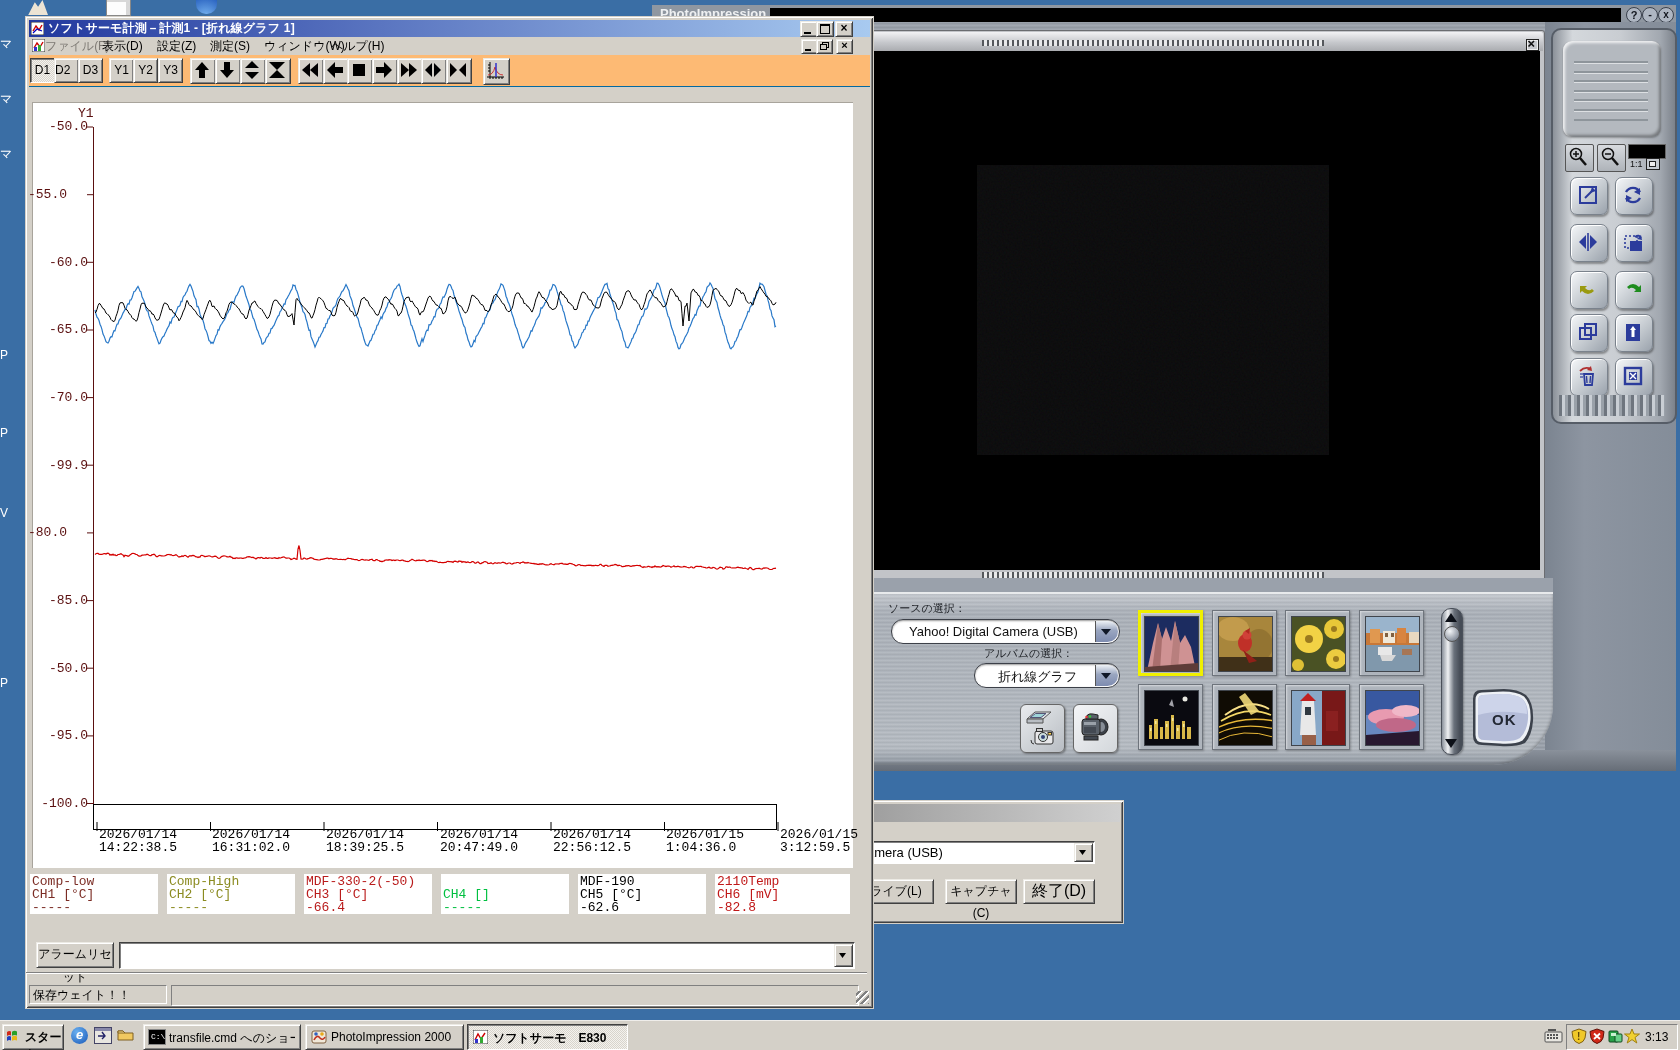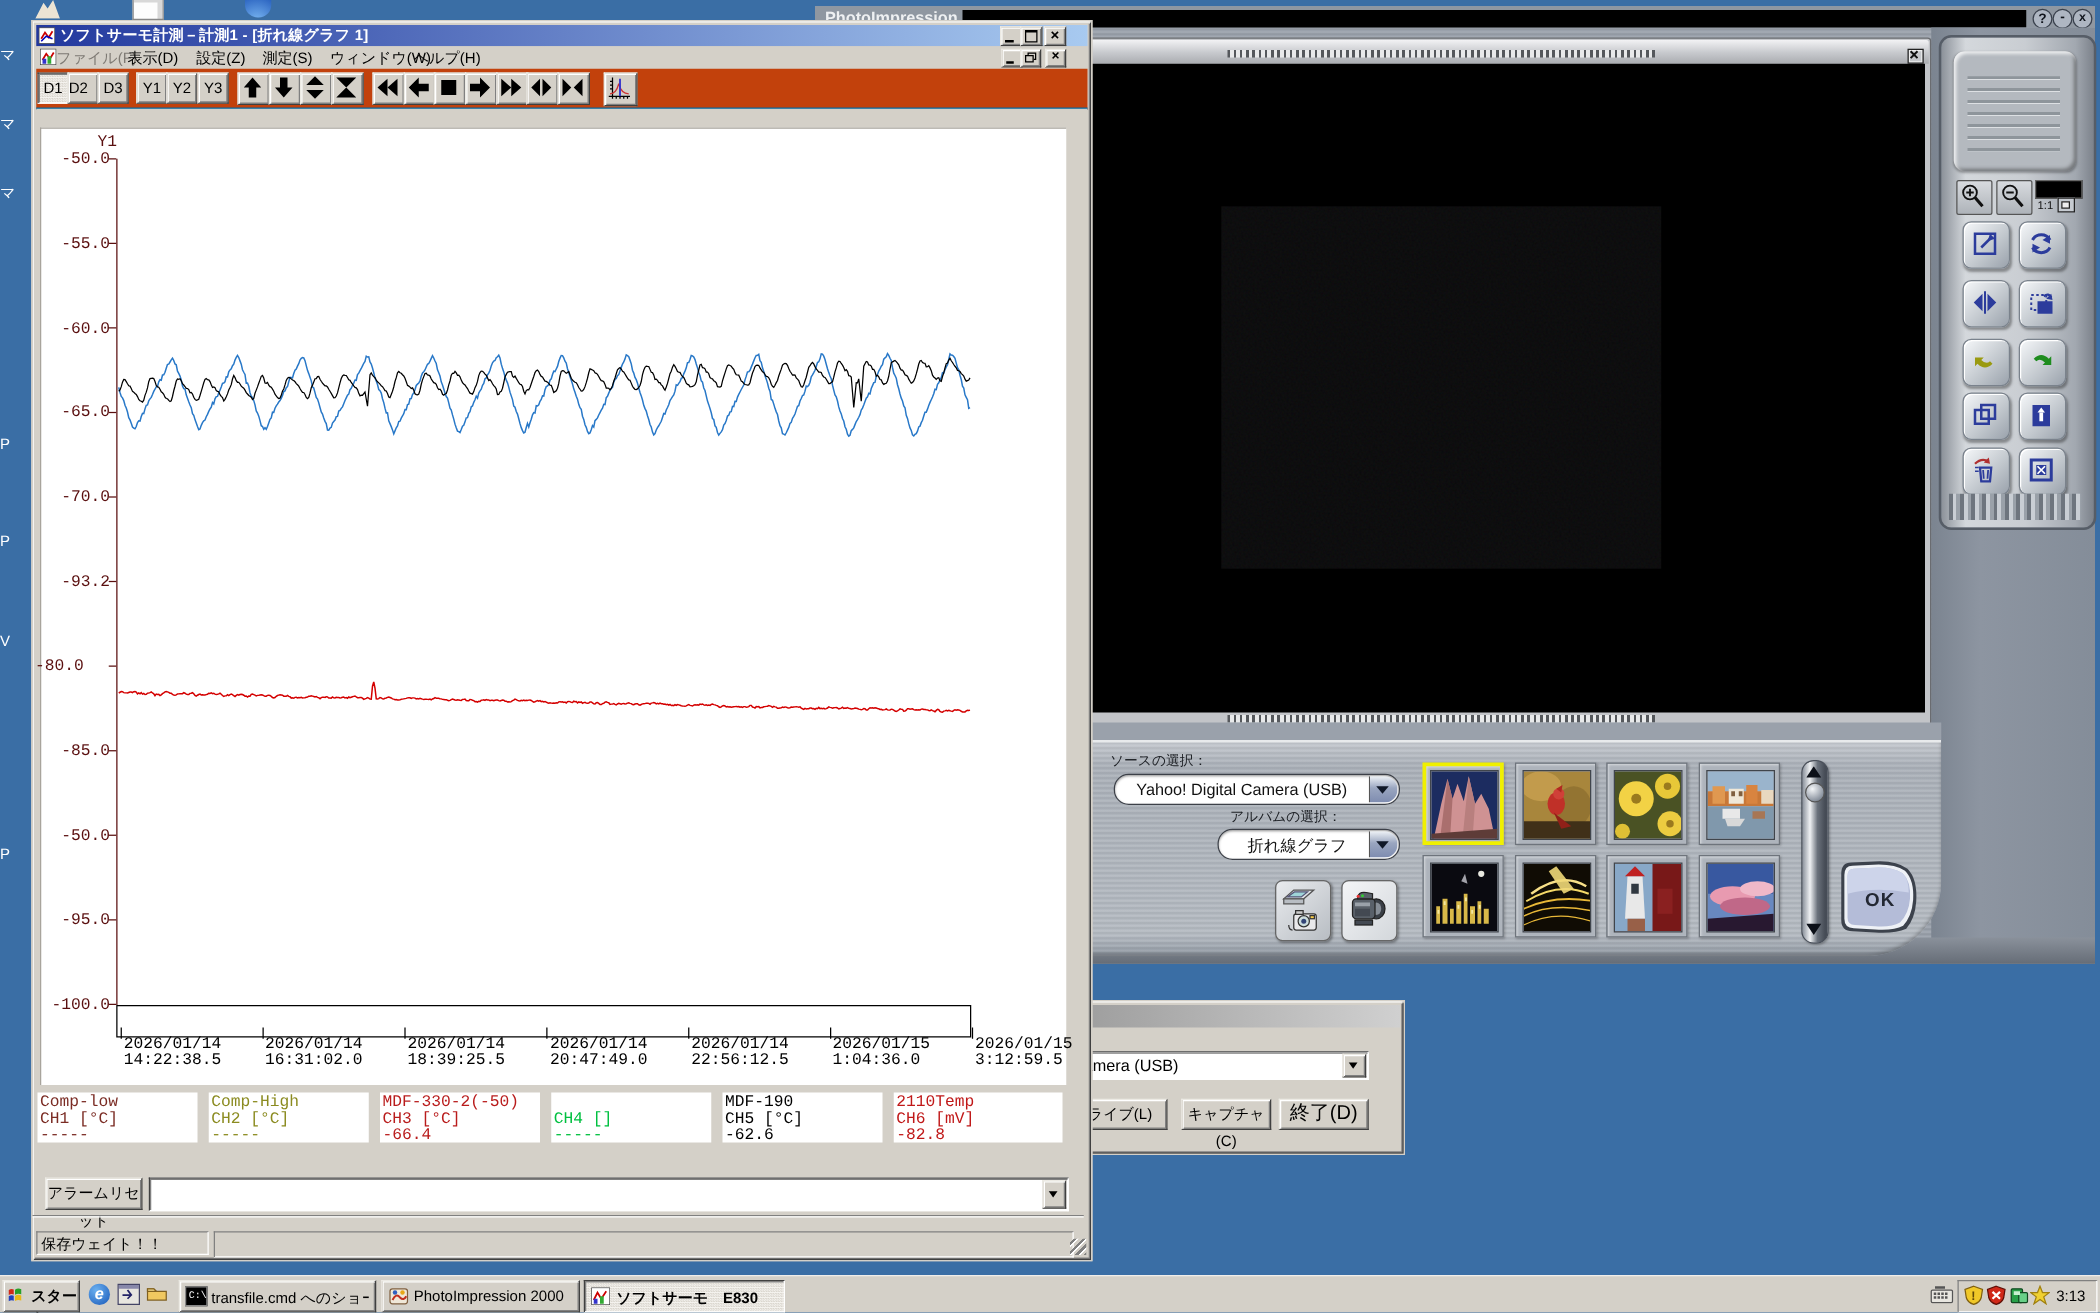--- a/index.html
+++ b/index.html
@@ -353,21 +353,21 @@
   <div class="abs btn" style="right:52px;top:2px;width:15px;height:13px">
         <div class="abs" style="left:3px;bottom:2px;width:6px;height:2px;background:#000"></div>
       </div>
   <div class="abs btn" style="right:37px;top:2px;width:15px;height:13px">
         <div class="abs" style="left:5px;top:2px;width:5px;height:4px;border:1px solid #000"></div>
         <div class="abs" style="left:3px;top:4px;width:5px;height:4px;border:1px solid #000;background:#d4d0c8"></div>
       </div>
   <div class="abs btn" style="right:17px;top:2px;width:15px;height:13px;font-size:11px;font-weight:bold;text-align:center;line-height:11px">×</div>
  </div>
 
- <div class="abs" style="left:3px;top:38px;right:3px;height:31px;background:#c2410c;border-bottom:2px solid #0369a1">
+ <div class="abs" style="left:3px;top:38px;right:3px;height:31px;background:#fdba74;border-bottom:2px solid #0369a1">
   <div class="abs btnp" style="left:1px;top:3px;width:23px;height:23px;background:#f4f2ee;background-image:conic-gradient(#d8d4cc 90deg,transparent 90deg 180deg,#d8d4cc 180deg 270deg,transparent 270deg);background-size:2px 2px;font-size:12px;text-align:center;line-height:22px">D1</div>
   <div class="abs btn" style="left:25px;top:3px;width:23px;height:23px;font-size:12px;text-align:left;line-height:22px">D2</div>
   <div class="abs btn" style="left:49px;top:3px;width:23px;height:23px;font-size:12px;text-align:center;line-height:22px">D3</div>
   <div class="abs btn" style="left:80px;top:3px;width:23px;height:23px;font-size:12px;text-align:center;line-height:22px">Y1</div>
   <div class="abs btn" style="left:104px;top:3px;width:23px;height:23px;font-size:12px;text-align:center;line-height:22px">Y2</div>
   <div class="abs btn" style="left:129px;top:3px;width:23px;height:23px;font-size:12px;text-align:center;line-height:22px">Y3</div>
   <div class="abs btn" style="left:161px;top:3px;width:24px;height:24px">
         <svg style="display:block" width="22" height="22">
           <path d="M11 3 L18 11 L14 11 L14 19 L8 19 L8 11 L4 11 Z" fill="#000"></path>
         </svg>
@@ -477,25 +477,25 @@
         <line x1="551" y1="822" x2="551" y2="831"></line>
         <line x1="664.5" y1="822" x2="664.5" y2="831"></line>
         <line x1="778" y1="822" x2="778" y2="831"></line>
   </g>
   <polyline points="95,309.9 96,314.0 97,317.1 98,318.3 99,320.5 100,324.2 101,326.4 102,329.6 103,334.1 104,335.9 105,338.6 106,341.6 107,342.5 108,343.0 109,341.2 110,338.1 111,336.7 112,336.9 113,333.2 114,330.7 115,330.9 116,327.1 117,324.2 118,323.9 119,320.6 120,319.1 121,317.9 122,315.6 123,313.1 124,311.4 125,309.5 126,309.2 127,305.5 128,303.8 129,304.2 130,300.0 131,299.9 132,297.8 133,294.6 134,291.5 135,291.3 136,289.6 137,287.9 138,286.5 139,288.4 140,291.2 141,291.8 142,296.9 143,298.7 144,300.9 145,304.0 146,308.9 147,310.9 148,311.3 149,315.9 150,318.6 151,321.4 152,324.0 153,326.1 154,331.0 155,332.3 156,335.7 157,338.4 158,341.2 159,343.8 160,343.2 161,340.3 162,338.1 163,336.7 164,336.0 165,333.4 166,331.5 167,329.1 168,327.2 169,325.7 170,322.0 171,323.1 172,319.0 173,317.3 174,317.1 175,314.2 176,312.1 177,309.6 178,306.7 179,306.4 180,305.4 181,301.5 182,301.6 183,297.4 184,295.9 185,295.0 186,292.6 187,291.3 188,288.1 189,285.9 190,284.4 191,286.0 192,288.7 193,291.3 194,295.8 195,297.8 196,299.6 197,306.5 198,306.4 199,309.0 200,314.2 201,317.0 202,317.9 203,320.5 204,323.9 205,328.7 206,330.4 207,332.9 208,336.5 209,340.6 210,341.2 211,343.4 212,342.2 213,343.4 214,341.2 215,338.4 216,335.5 217,334.3 218,329.8 219,330.0 220,326.6 221,324.7 222,323.3 223,321.6 224,320.5 225,318.7 226,316.3 227,313.3 228,312.7 229,310.1 230,309.3 231,305.4 232,301.8 233,301.9 234,302.3 235,298.8 236,296.2 237,295.2 238,292.9 239,290.9 240,288.0 241,286.6 242,286.0 243,286.3 244,288.5 245,292.5 246,296.3 247,298.9 248,301.8 249,304.7 250,309.6 251,310.4 252,314.1 253,317.9 254,319.2 255,322.3 256,326.0 257,329.6 258,331.3 259,334.4 260,337.1 261,338.9 262,344.0 263,344.1 264,342.5 265,341.9 266,338.5 267,337.2 268,336.1 269,333.3 270,333.1 271,328.8 272,328.4 273,326.7 274,325.5 275,323.0 276,320.4 277,318.3 278,316.2 279,315.3 280,311.7 281,310.7 282,308.2 283,306.5 284,304.0 285,304.2 286,299.7 287,298.5 288,296.5 289,294.8 290,292.7 291,290.6 292,289.1 293,284.9 294,285.6 295,285.5 296,289.5 297,291.2 298,294.4 299,298.2 300,302.5 301,304.8 302,307.6 303,311.6 304,312.5 305,314.5 306,319.0 307,322.1 308,326.5 309,330.3 310,330.2 311,336.7 312,338.9 313,341.3 314,343.9 315,347.1 316,344.7 317,342.2 318,340.7 319,337.3 320,337.0 321,334.5 322,332.8 323,330.9 324,327.6 325,327.7 326,323.6 327,323.3 328,319.0 329,318.8 330,315.7 331,314.4 332,311.8 333,308.4 334,307.3 335,306.4 336,304.8 337,300.9 338,298.3 339,297.4 340,296.0 341,293.6 342,291.4 343,290.8 344,288.9 345,286.7 346,284.5 347,286.4 348,288.8 349,290.8 350,295.9 351,298.2 352,300.8 353,305.5 354,308.0 355,311.2 356,314.5 357,317.2 358,318.4 359,322.3 360,326.6 361,328.1 362,331.9 363,335.3 364,339.3 365,342.2 366,344.9 367,345.3 368,346.0 369,343.6 370,341.0 371,340.3 372,337.5 373,334.3 374,334.1 375,330.7 376,329.4 377,325.4 378,324.8 379,321.9 380,319.8 381,316.9 382,318.5 383,314.4 384,312.7 385,311.4 386,308.3 387,306.8 388,303.0 389,302.4 390,299.8 391,298.5 392,296.2 393,292.7 394,290.2 395,288.9 396,288.4 397,286.1 398,285.4 399,284.2 400,286.4 401,291.3 402,294.7 403,297.5 404,301.5 405,304.1 406,306.3 407,309.7 408,313.7 409,316.7 410,319.7 411,324.9 412,325.8 413,329.2 414,331.3 415,335.0 416,338.9 417,342.1 418,344.5 419,346.4 420,345.8 421,342.0 422,338.7 423,341.6 424,338.2 425,335.4 426,331.8 427,330.1 428,330.4 429,324.6 430,324.8 431,323.8 432,321.0 433,319.5 434,316.6 435,316.8 436,311.7 437,309.3 438,308.7 439,307.6 440,304.2 441,303.1 442,299.6 443,296.9 444,297.2 445,295.2 446,293.1 447,289.2 448,286.5 449,284.4 450,284.5 451,286.3 452,289.0 453,290.4 454,295.0 455,298.0 456,301.2 457,304.2 458,307.2 459,311.1 460,313.8 461,317.0 462,319.4 463,323.5 464,326.2 465,327.5 466,333.0 467,335.5 468,339.8 469,341.9 470,345.2 471,346.9 472,346.3 473,343.8 474,340.5 475,341.7 476,336.5 477,335.5 478,334.3 479,332.0 480,330.1 481,328.1 482,326.5 483,323.5 484,323.7 485,318.1 486,317.1 487,314.5 488,312.2 489,310.8 490,309.8 491,305.7 492,303.6 493,302.8 494,300.5 495,299.7 496,296.7 497,293.9 498,291.2 499,289.6 500,287.1 501,283.9 502,284.5 503,285.3 504,288.1 505,291.1 506,296.2 507,298.5 508,301.9 509,303.7 510,306.5 511,310.4 512,314.0 513,316.7 514,320.0 515,324.3 516,326.9 517,328.9 518,332.6 519,335.6 520,339.6 521,341.6 522,345.7 523,347.9 524,346.9 525,344.0 526,342.1 527,340.6 528,338.8 529,337.0 530,334.0 531,330.8 532,331.2 533,328.0 534,326.0 535,323.8 536,320.4 537,318.9 538,317.3 539,315.9 540,312.9 541,307.9 542,308.3 543,306.7 544,305.4 545,302.7 546,302.2 547,299.1 548,296.9 549,294.3 550,290.1 551,290.0 552,287.6 553,284.4 554,284.7 555,285.6 556,287.7 557,291.2 558,294.3 559,298.0 560,300.6 561,304.7 562,305.7 563,310.4 564,312.4 565,316.7 566,320.9 567,323.7 568,326.8 569,330.2 570,334.8 571,335.6 572,340.7 573,341.8 574,346.0 575,348.0 576,346.7 577,345.5 578,343.8 579,340.0 580,338.8 581,336.4 582,332.8 583,332.2 584,329.5 585,329.3 586,325.1 587,325.3 588,321.1 589,321.2 590,317.7 591,315.5 592,313.6 593,311.6 594,309.8 595,308.0 596,303.9 597,300.9 598,297.5 599,297.4 600,296.2 601,293.7 602,291.3 603,288.7 604,286.2 605,284.4 606,284.2 607,283.4 608,288.5 609,289.8 610,294.3 611,297.1 612,300.6 613,303.3 614,306.5 615,310.6 616,313.1 617,319.6 618,320.2 619,323.3 620,326.7 621,329.5 622,331.6 623,336.8 624,340.6 625,342.3 626,347.0 627,347.3 628,348.0 629,346.2 630,344.1 631,341.9 632,338.7 633,337.9 634,334.6 635,333.1 636,331.2 637,328.1 638,325.0 639,324.6 640,320.8 641,318.8 642,316.4 643,316.0 644,312.9 645,308.8 646,309.3 647,308.3 648,305.8 649,301.5 650,299.9 651,298.1 652,296.2 653,293.2 654,290.0 655,289.4 656,287.1 657,283.1 658,283.3 659,284.9 660,287.6 661,291.4 662,295.0 663,298.1 664,300.8 665,303.0 666,308.1 667,312.1 668,316.0 669,317.5 670,320.8 671,325.5 672,328.8 673,331.1 674,334.8 675,336.8 676,341.4 677,343.4 678,347.4 679,348.9 680,348.2 681,344.5 682,343.5 683,342.3 684,339.7 685,337.2 686,335.7 687,333.8 688,331.7 689,328.0 690,326.5 691,324.0 692,321.2 693,318.5 694,317.5 695,314.6 696,315.1 697,310.8 698,308.5 699,306.1 700,305.9 701,301.1 702,299.6 703,296.8 704,295.2 705,293.0 706,291.8 707,287.3 708,286.3 709,285.5 710,282.9 711,284.3 712,286.6 713,288.4 714,294.0 715,298.5 716,300.4 717,302.5 718,307.8 719,311.0 720,315.2 721,318.5 722,320.8 723,324.8 724,326.2 725,332.2 726,334.7 727,338.9 728,342.3 729,344.4 730,347.9 731,348.8 732,347.4 733,346.9 734,344.9 735,341.5 736,340.9 737,338.1 738,336.2 739,332.8 740,329.7 741,329.7 742,327.3 743,324.4 744,321.9 745,319.8 746,317.6 747,315.0 748,311.4 749,311.7 750,307.4 751,306.2 752,303.9 753,302.2 754,298.2 755,298.5 756,295.7 757,293.6 758,291.7 759,287.6 760,283.2 761,284.1 762,284.2 763,285.2 764,286.7 765,290.5 766,294.2 767,295.8 768,300.2 769,303.6 770,309.0 771,310.4 772,315.9 773,317.9 774,319.8 775,326.7 776,326.1" stroke="#2878c8" stroke-width="1.2" fill="none"></polyline>
   <polyline points="95,313.0 96,312.0 97,309.3 98,305.7 99,303.6 100,303.7 101,305.3 102,307.0 103,308.6 104,308.9 105,310.8 106,313.1 107,313.7 108,314.8 109,315.5 110,317.3 111,319.6 112,320.6 113,321.0 114,321.7 115,320.1 116,316.3 117,313.7 118,310.3 119,305.4 120,302.9 121,302.7 122,302.6 123,302.9 124,305.2 125,308.3 126,309.5 127,309.8 128,311.4 129,313.5 130,314.2 131,315.4 132,317.7 133,318.8 134,319.0 135,320.3 136,321.2 137,320.6 138,317.2 139,312.6 140,309.0 141,304.8 142,303.1 143,303.4 144,303.0 145,304.6 146,307.0 147,308.0 148,309.2 149,310.7 150,310.8 151,311.7 152,314.2 153,313.9 154,315.2 155,317.8 156,319.5 157,320.3 158,319.9 159,319.4 160,316.4 161,313.1 162,309.7 163,306.2 164,303.5 165,302.8 166,303.7 167,303.9 168,305.3 169,307.8 170,310.0 171,309.5 172,310.1 173,312.5 174,313.1 175,313.4 176,315.8 177,317.1 178,318.1 179,320.8 180,319.5 181,317.4 182,315.1 183,312.0 184,310.0 185,307.7 186,303.2 187,300.4 188,302.1 189,304.5 190,305.8 191,305.8 192,307.2 193,308.9 194,309.8 195,310.5 196,312.1 197,314.1 198,315.2 199,316.4 200,317.0 201,317.8 202,319.6 203,318.7 204,314.6 205,312.1 206,309.5 207,306.6 208,303.9 209,301.1 210,300.3 211,302.4 212,306.4 213,306.6 214,305.9 215,308.2 216,309.3 217,309.8 218,311.3 219,313.0 220,315.3 221,316.8 222,318.1 223,318.8 224,318.5 225,316.3 226,312.8 227,311.2 228,307.9 229,304.3 230,302.6 231,302.0 232,302.3 233,303.1 234,304.0 235,304.4 236,305.4 237,306.9 238,307.8 239,308.9 240,310.8 241,312.6 242,313.9 243,314.0 244,315.6 245,318.0 246,318.9 247,318.0 248,314.5 249,310.2 250,308.1 251,305.6 252,303.0 253,302.9 254,301.3 255,301.1 256,303.4 257,305.0 258,306.5 259,307.6 260,308.6 261,308.6 262,309.6 263,311.4 264,313.0 265,314.7 266,316.5 267,318.3 268,318.2 269,316.8 270,314.3 271,310.3 272,306.3 273,302.8 274,300.7 275,300.0 276,300.3 277,300.4 278,302.0 279,303.9 280,304.3 281,306.0 282,307.3 283,308.7 284,309.9 285,310.3 286,311.6 287,314.7 288,316.7 289,316.1 290,316.2 291,314.9 292,313.6 293,319.3 294,325.0 295,312.3 296,299.7 297,298.4 298,300.2 299,301.3 300,302.2 301,304.0 302,305.4 303,306.3 304,307.3 305,308.7 306,309.3 307,310.8 308,312.5 309,312.8 310,314.8 311,317.6 312,318.1 313,315.6 314,313.0 315,309.6 316,305.2 317,302.1 318,298.3 319,297.2 320,298.2 321,298.6 322,299.8 323,300.8 324,302.6 325,305.4 326,308.3 327,308.9 328,309.7 329,310.8 330,310.3 331,312.1 332,315.1 333,315.7 334,315.8 335,315.3 336,312.2 337,307.4 338,303.9 339,301.3 340,298.8 341,298.5 342,300.0 343,300.1 344,300.8 345,303.2 346,304.7 347,306.1 348,306.5 349,307.5 350,310.2 351,311.6 352,311.3 353,312.7 354,315.4 355,316.2 356,315.2 357,314.8 358,312.0 359,307.9 360,304.8 361,300.2 362,298.6 363,298.6 364,297.1 365,298.3 366,300.2 367,300.1 368,301.4 369,304.1 370,306.1 371,307.2 372,308.0 373,309.5 374,310.8 375,312.8 376,314.5 377,314.9 378,315.3 379,313.3 380,310.1 381,308.3 382,305.1 383,300.5 384,298.1 385,296.9 386,297.0 387,297.9 388,299.3 389,300.2 390,302.3 391,304.4 392,303.7 393,305.0 394,307.0 395,308.5 396,309.5 397,311.2 398,315.7 399,315.6 400,313.6 401,313.1 402,310.6 403,306.2 404,301.5 405,299.5 406,297.8 407,297.5 408,297.2 409,297.2 410,301.0 411,301.9 412,300.9 413,302.7 414,304.4 415,306.1 416,307.4 417,307.7 418,309.2 419,313.0 420,315.1 421,312.5 422,311.7 423,311.9 424,310.0 425,307.0 426,304.0 427,301.2 428,298.1 429,296.6 430,296.1 431,297.2 432,299.5 433,301.1 434,301.5 435,303.3 436,304.9 437,305.1 438,305.7 439,306.7 440,308.2 441,308.3 442,310.8 443,314.0 444,313.3 445,312.6 446,310.6 447,306.7 448,300.9 449,297.1 450,296.6 451,296.7 452,297.7 453,298.6 454,298.0 455,297.2 456,299.8 457,302.6 458,304.0 459,305.1 460,305.8 461,306.2 462,307.8 463,310.0 464,311.4 465,312.9 466,312.8 467,311.6 468,309.3 469,306.1 470,302.6 471,298.2 472,295.1 473,295.5 474,296.0 475,296.5 476,298.2 477,298.7 478,299.5 479,301.2 480,303.1 481,304.5 482,304.7 483,305.3 484,307.5 485,310.4 486,310.4 487,310.6 488,311.9 489,310.8 490,308.5 491,305.0 492,302.4 493,299.0 494,295.8 495,294.8 496,294.1 497,295.2 498,297.0 499,297.6 500,299.2 501,300.9 502,302.6 503,303.9 504,304.2 505,306.5 506,309.0 507,310.4 508,311.5 509,311.6 510,311.1 511,309.9 512,308.4 513,305.2 514,299.7 515,296.2 516,293.8 517,292.9 518,293.1 519,293.2 520,295.5 521,297.8 522,298.1 523,299.9 524,303.6 525,303.3 526,304.3 527,306.1 528,306.1 529,307.9 530,308.7 531,310.7 532,312.1 533,309.6 534,306.7 535,302.8 536,298.9 537,297.0 538,293.7 539,291.7 540,293.1 541,295.0 542,297.2 543,297.8 544,297.9 545,299.8 546,301.2 547,301.9 548,304.0 549,306.6 550,307.5 551,307.9 552,309.5 553,309.4 554,309.1 555,308.6 556,307.7 557,305.4 558,300.1 559,296.0 560,291.9 561,291.4 562,294.2 563,294.3 564,295.1 565,297.6 566,297.6 567,299.0 568,302.1 569,302.8 570,303.1 571,304.7 572,305.2 573,306.3 574,309.4 575,309.5 576,309.6 577,309.1 578,304.7 579,301.4 580,298.3 581,295.1 582,292.6 583,292.0 584,292.4 585,292.9 586,294.4 587,295.5 588,298.1 589,299.8 590,300.0 591,300.1 592,302.3 593,304.9 594,305.4 595,306.7 596,307.6 597,307.8 598,308.0 599,307.9 600,306.2 601,302.0 602,298.4 603,296.0 604,293.2 605,292.3 606,292.1 607,292.4 608,294.3 609,295.9 610,297.5 611,298.0 612,299.6 613,301.1 614,301.2 615,302.2 616,304.1 617,307.4 618,309.1 619,309.8 620,308.2 621,306.1 622,304.4 623,300.8 624,298.0 625,295.3 626,292.1 627,291.2 628,290.8 629,290.9 630,292.3 631,294.8 632,297.0 633,298.4 634,300.0 635,299.9 636,300.1 637,302.4 638,303.3 639,304.4 640,307.3 641,309.4 642,309.6 643,307.8 644,304.6 645,301.8 646,297.8 647,293.9 648,292.6 649,291.0 650,289.9 651,291.1 652,293.3 653,295.2 654,296.3 655,297.7 656,297.7 657,298.0 658,300.3 659,301.6 660,302.0 661,303.4 662,305.1 663,306.8 664,306.8 665,306.0 666,305.4 667,301.7 668,297.5 669,294.3 670,290.4 671,288.9 672,289.2 673,290.8 674,292.1 675,294.0 676,296.6 677,295.7 678,297.1 679,300.5 680,300.7 681,301.6 682,313.8 683,326.0 684,316.1 685,306.1 686,306.2 687,303.1 688,312.0 689,321.0 690,307.0 691,292.9 692,291.0 693,289.2 694,289.6 695,291.9 696,292.1 697,292.9 698,295.4 699,295.4 700,297.4 701,300.8 702,300.3 703,301.5 704,303.6 705,303.9 706,306.3 707,307.5 708,306.9 709,306.6 710,304.8 711,301.0 712,295.4 713,290.3 714,289.5 715,288.9 716,288.4 717,289.3 718,290.5 719,291.9 720,294.5 721,296.0 722,296.0 723,297.7 724,299.8 725,300.3 726,300.9 727,303.3 728,305.0 729,306.5 730,306.0 731,304.7 732,302.4 733,299.1 734,295.4 735,291.2 736,288.8 737,288.4 738,290.0 739,290.5 740,290.6 741,293.4 742,293.3 743,292.5 744,294.3 745,296.5 746,300.1 747,301.7 748,302.4 749,303.5 750,302.5 751,302.2 752,304.6 753,305.1 754,301.2 755,298.3 756,294.3 757,290.9 758,290.4 759,288.1 760,286.6 761,288.6 762,290.0 763,291.6 764,293.0 765,294.2 766,296.3 767,296.6 768,297.2 769,298.9 770,299.7 771,300.9 772,303.3 773,304.9 774,304.5 775,304.1 776,302.3" stroke="#000" stroke-width="1" fill="none"></polyline>
   <polyline points="95,554.4 96,553.8 97,553.3 98,553.4 99,554.1 100,554.3 101,554.3 102,554.4 103,554.0 104,553.6 105,553.6 106,554.1 107,553.4 108,553.2 109,553.7 110,555.1 111,554.4 112,555.1 113,554.1 114,555.3 115,554.8 116,555.6 117,555.4 118,554.5 119,554.4 120,554.1 121,553.6 122,554.4 123,555.0 124,556.6 125,555.3 126,555.6 127,555.5 128,556.4 129,555.9 130,554.9 131,554.3 132,553.5 133,553.3 134,553.5 135,553.9 136,554.5 137,554.5 138,555.6 139,556.1 140,556.2 141,555.9 142,555.2 143,555.1 144,555.0 145,554.9 146,554.9 147,554.1 148,554.6 149,555.3 150,555.6 151,555.6 152,554.7 153,554.6 154,554.1 155,555.0 156,556.3 157,556.9 158,556.2 159,555.6 160,555.3 161,555.9 162,555.8 163,556.0 164,556.0 165,555.7 166,555.4 167,554.6 168,554.7 169,554.3 170,554.9 171,554.7 172,555.3 173,555.6 174,555.4 175,555.1 176,554.6 177,555.4 178,556.4 179,557.1 180,556.7 181,556.6 182,555.8 183,556.5 184,555.7 185,555.3 186,555.7 187,556.6 188,557.2 189,556.3 190,555.7 191,556.1 192,555.6 193,555.4 194,555.6 195,556.2 196,556.9 197,556.8 198,557.6 199,556.9 200,557.0 201,555.5 202,555.3 203,555.7 204,556.1 205,556.8 206,556.3 207,556.3 208,556.0 209,555.8 210,556.0 211,556.5 212,556.9 213,556.9 214,556.3 215,556.2 216,556.4 217,557.1 218,558.0 219,558.4 220,558.0 221,557.0 222,556.4 223,556.1 224,555.8 225,556.0 226,556.2 227,556.9 228,556.9 229,557.0 230,556.3 231,557.1 232,557.4 233,558.5 234,558.2 235,558.6 236,557.9 237,557.8 238,558.3 239,558.0 240,558.2 241,557.8 242,558.4 243,558.3 244,558.2 245,557.8 246,557.7 247,556.9 248,556.9 249,556.6 250,556.9 251,557.2 252,557.6 253,557.2 254,557.9 255,558.2 256,559.0 257,558.1 258,557.7 259,557.7 260,558.0 261,557.4 262,557.5 263,558.4 264,558.4 265,558.5 266,557.6 267,558.3 268,558.4 269,557.9 270,558.0 271,558.0 272,558.4 273,558.2 274,557.8 275,557.7 276,558.4 277,558.1 278,558.6 279,557.6 280,558.2 281,557.8 282,557.4 283,557.1 284,556.8 285,557.6 286,558.2 287,558.2 288,558.0 289,558.0 290,558.5 291,559.5 292,559.1 293,558.7 294,558.1 295,558.5 296,559.2 297,559.3 298,549.0 299,545.5 300,550.5 301,559.0 302,559.1 303,558.9 304,558.0 305,558.3 306,559.0 307,559.1 308,558.6 309,558.4 310,557.9 311,557.6 312,558.0 313,558.4 314,559.1 315,559.3 316,559.7 317,559.6 318,560.0 319,560.0 320,559.9 321,559.4 322,559.3 323,559.1 324,558.9 325,558.7 326,558.3 327,558.2 328,558.2 329,558.8 330,558.3 331,558.3 332,558.5 333,559.1 334,558.9 335,559.1 336,558.7 337,559.0 338,559.3 339,559.5 340,559.4 341,559.4 342,559.5 343,559.6 344,559.3 345,559.9 346,559.2 347,558.8 348,558.1 349,558.5 350,558.5 351,558.6 352,559.1 353,559.1 354,559.5 355,559.6 356,559.7 357,559.7 358,560.2 359,560.6 360,560.3 361,559.7 362,559.3 363,559.6 364,560.0 365,560.1 366,559.9 367,560.0 368,560.2 369,560.3 370,559.6 371,559.5 372,559.2 373,560.4 374,560.6 375,560.6 376,559.6 377,559.7 378,560.2 379,560.5 380,561.3 381,561.2 382,561.7 383,561.1 384,561.2 385,560.2 386,560.1 387,559.8 388,560.3 389,559.6 390,559.9 391,559.9 392,560.6 393,560.2 394,560.2 395,560.6 396,560.2 397,560.0 398,560.0 399,560.5 400,560.7 401,560.4 402,560.1 403,560.2 404,560.9 405,560.9 406,561.5 407,561.4 408,561.6 409,561.3 410,560.5 411,560.1 412,559.3 413,559.7 414,560.3 415,560.6 416,560.8 417,560.2 418,560.5 419,560.0 420,560.6 421,560.3 422,560.4 423,560.1 424,560.0 425,560.4 426,561.1 427,561.7 428,561.4 429,560.9 430,560.4 431,560.9 432,560.5 433,561.3 434,561.0 435,561.5 436,561.2 437,561.7 438,562.2 439,562.5 440,562.2 441,562.5 442,562.6 443,562.5 444,562.6 445,562.3 446,562.4 447,561.5 448,561.4 449,561.6 450,561.5 451,561.9 452,561.7 453,562.4 454,561.3 455,561.2 456,561.3 457,561.9 458,562.0 459,560.9 460,561.4 461,561.2 462,562.4 463,561.5 464,562.0 465,561.6 466,562.6 467,562.1 468,561.9 469,562.5 470,562.6 471,562.5 472,561.6 473,561.6 474,562.3 475,563.1 476,563.2 477,562.2 478,562.0 479,562.7 480,563.6 481,563.6 482,562.9 483,562.6 484,561.7 485,561.5 486,561.9 487,562.2 488,563.6 489,563.3 490,563.3 491,562.8 492,563.5 493,563.9 494,563.2 495,562.7 496,563.0 497,563.3 498,562.9 499,562.8 500,563.1 501,563.0 502,562.5 503,562.2 504,562.7 505,562.9 506,563.6 507,563.8 508,563.2 509,563.0 510,563.0 511,563.8 512,564.1 513,563.6 514,563.1 515,563.0 516,562.9 517,562.5 518,562.5 519,562.7 520,563.4 521,562.5 522,562.3 523,562.0 524,562.4 525,563.1 526,562.7 527,563.1 528,562.5 529,563.0 530,563.0 531,563.4 532,563.3 533,563.7 534,563.5 535,564.1 536,563.6 537,564.4 538,564.2 539,564.5 540,563.7 541,564.3 542,563.7 543,563.9 544,564.2 545,564.6 546,564.8 547,564.9 548,565.0 549,564.7 550,564.1 551,563.6 552,564.3 553,564.5 554,564.8 555,564.1 556,563.8 557,564.0 558,563.9 559,564.1 560,563.3 561,563.6 562,563.2 563,563.9 564,564.2 565,563.9 566,564.3 567,564.1 568,564.3 569,563.6 570,563.3 571,563.7 572,563.9 573,564.3 574,564.6 575,565.4 576,565.9 577,565.5 578,564.7 579,564.5 580,564.8 581,565.6 582,565.3 583,565.6 584,565.5 585,565.8 586,565.6 587,565.4 588,565.3 589,565.2 590,565.4 591,565.2 592,565.8 593,565.4 594,565.9 595,565.3 596,565.3 597,565.7 598,565.6 599,565.3 600,564.3 601,564.3 602,565.6 603,565.9 604,566.4 605,565.3 606,565.4 607,565.3 608,566.3 609,566.0 610,566.0 611,565.4 612,565.3 613,565.1 614,565.0 615,564.5 616,564.7 617,565.1 618,565.8 619,565.1 620,565.5 621,565.7 622,566.6 623,566.6 624,566.4 625,566.3 626,565.7 627,565.9 628,565.6 629,565.7 630,566.2 631,566.3 632,566.2 633,565.7 634,565.8 635,565.6 636,565.5 637,565.4 638,565.5 639,565.7 640,565.5 641,566.5 642,567.0 643,567.5 644,566.7 645,567.1 646,567.0 647,567.0 648,566.4 649,566.4 650,567.0 651,566.9 652,567.5 653,566.7 654,567.0 655,565.9 656,566.9 657,566.6 658,566.9 659,566.6 660,567.2 661,566.9 662,566.4 663,565.5 664,565.9 665,566.1 666,566.5 667,566.2 668,566.1 669,566.0 670,566.4 671,567.2 672,566.8 673,566.5 674,565.8 675,566.8 676,566.5 677,566.6 678,566.1 679,566.7 680,566.8 681,567.1 682,567.0 683,566.9 684,566.4 685,566.6 686,566.8 687,567.3 688,567.5 689,567.8 690,567.5 691,566.9 692,567.0 693,568.0 694,568.0 695,567.0 696,566.3 697,566.4 698,566.3 699,566.6 700,566.3 701,566.4 702,566.8 703,567.0 704,567.5 705,567.4 706,568.0 707,567.9 708,567.7 709,567.1 710,567.9 711,568.1 712,568.1 713,567.4 714,567.5 715,568.1 716,568.8 717,569.1 718,568.7 719,568.0 720,567.1 721,567.4 722,567.5 723,569.0 724,568.9 725,568.1 726,566.9 727,566.9 728,567.3 729,567.2 730,567.1 731,567.7 732,568.0 733,567.8 734,568.0 735,567.9 736,568.0 737,567.3 738,567.2 739,567.6 740,567.6 741,567.8 742,567.9 743,568.4 744,568.5 745,567.9 746,568.5 747,568.8 748,569.4 749,568.3 750,567.5 751,567.8 752,569.1 753,569.6 754,569.7 755,568.9 756,568.7 757,568.3 758,568.7 759,568.2 760,568.6 761,568.9 762,569.1 763,568.3 764,567.9 765,568.1 766,567.8 767,568.0 768,568.3 769,569.0 770,569.5 771,569.5 772,569.5 773,568.7 774,568.3 775,568.4 776,568.1" stroke="#d40000" stroke-width="1.2" fill="none"></polyline>
  </svg>
  <div class="abs mono" style="left:52px;top:90px;color:#5a0f0f">Y1</div>
  <div class="abs mono" style="left:2px;top:103px;width:60px;text-align:right;color:#5a0f0f">-50.0</div>
- <div class="abs mono" style="left:2px;top:171px;width:60px;text-align:right;color:#5a0f0f">-55.0</div>
+ <div class="abs mono" style="left:2px;top:171px;width:60px;text-align:left;color:#5a0f0f">-55.0</div>
  <div class="abs mono" style="left:2px;top:239px;width:60px;text-align:right;color:#5a0f0f">-60.0</div>
  <div class="abs mono" style="left:2px;top:306px;width:60px;text-align:right;color:#5a0f0f">-65.0</div>
  <div class="abs mono" style="left:2px;top:374px;width:60px;text-align:right;color:#5a0f0f">-70.0</div>
- <div class="abs mono" style="left:2px;top:442px;width:60px;text-align:right;color:#5a0f0f">-93.2</div>
+ <div class="abs mono" style="left:2px;top:442px;width:60px;text-align:right;color:#5a0f0f">-99.9</div>
  <div class="abs mono" style="left:2px;top:509px;width:60px;color:#5a0f0f">-80.0</div>
  <div class="abs mono" style="left:2px;top:577px;width:60px;text-align:right;color:#5a0f0f">-85.0</div>
  <div class="abs mono" style="left:2px;top:645px;width:60px;text-align:right;color:#5a0f0f">-50.0</div>
  <div class="abs mono" style="left:2px;top:712px;width:60px;text-align:right;color:#5a0f0f">-95.0</div>
  <div class="abs mono" style="left:2px;top:780px;width:60px;text-align:right;color:#5a0f0f">-100.0</div>
  <div class="abs mono" style="left:73px;top:811px;color:#000">2026/01/14<br>14:22:38.5</div>
  <div class="abs mono" style="left:186px;top:811px;color:#000">2026/01/14<br>16:31:02.0</div>
  <div class="abs mono" style="left:300px;top:811px;color:#000">2026/01/14<br>18:39:25.5</div>
  <div class="abs mono" style="left:414px;top:811px;color:#000">2026/01/14<br>20:47:49.0</div>
  <div class="abs mono" style="left:527px;top:811px;color:#000">2026/01/14<br>22:56:12.5</div>

